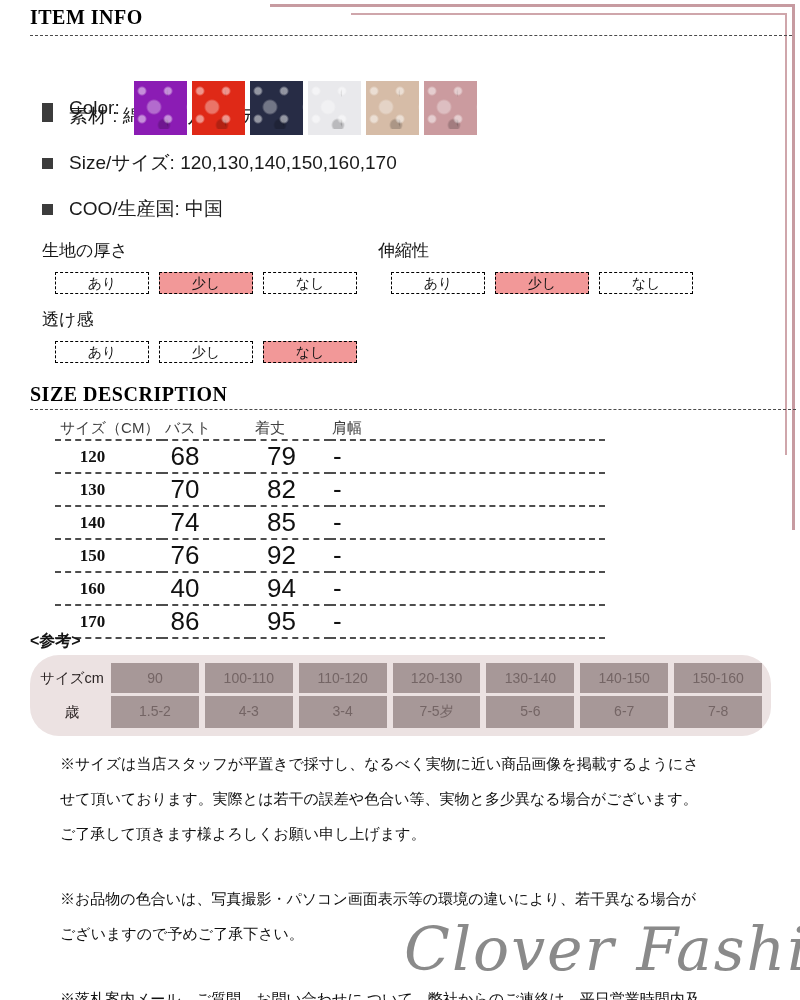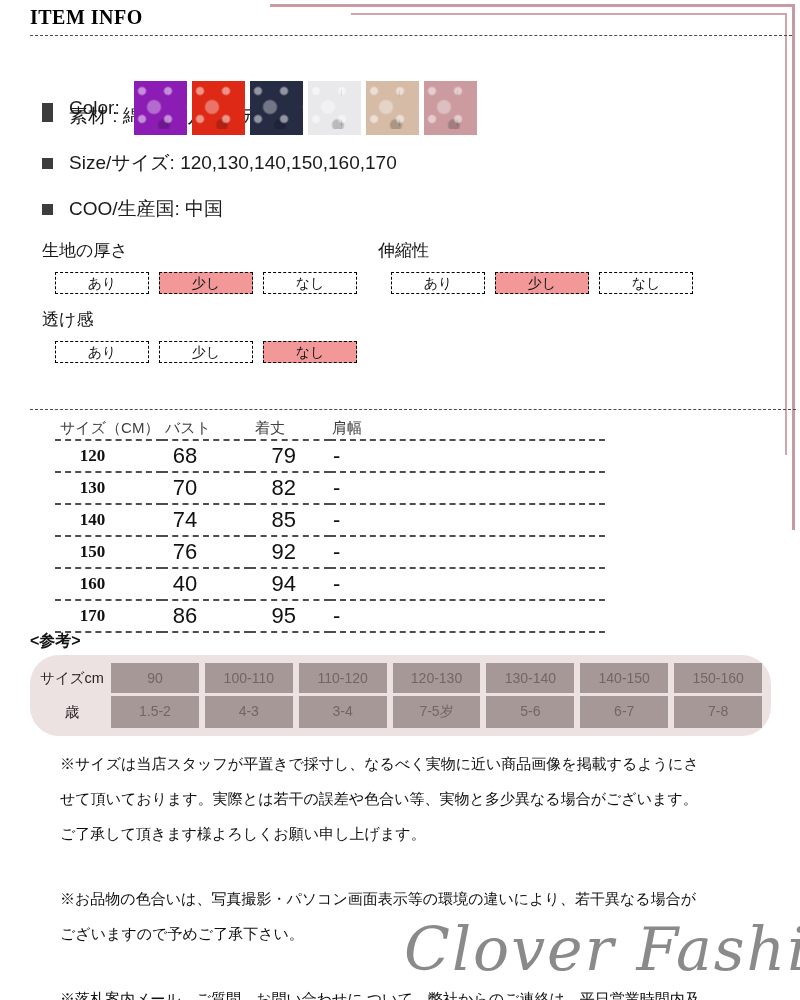--- a/index.html
+++ b/index.html
@@ -46,21 +46,21 @@
        text-align:center;font-size:14px;color:#151515;background:#fff;}
   .opt.selected{background:#f29898;}
 
   .size-table{position:absolute;left:55px;top:417px;width:550px;border-collapse:collapse;}
   .size-table th,.size-table td{border-bottom:2px dashed #4d4d4d;padding:0;}
   .size-table th{font-weight:normal;font-size:15px;text-align:left;height:22px;color:#404040;}
   .size-table th.h0{width:102px;padding-left:5px;}
   .size-table th.h1{width:85px;padding-left:3px;}
   .size-table th.h2{width:75px;padding-left:5px;}
   .size-table th.h3{padding-left:2px;}
-  .size-table td{height:30px;font-size:22px;vertical-align:middle;}
+  .size-table td{height:30px;font-size:26px;vertical-align:middle;}
   .size-table td.c0{font-family:"Liberation Serif",serif;font-weight:bold;font-size:17px;
                     text-align:center;padding-right:32px;}
   .size-table td.c1{text-align:center;padding-right:42px;}
   .size-table td.c2{text-align:right;padding-right:34px;margin-top:8px;}
   .size-table td.c3{text-align:left;padding-left:3px;}
 
   .ref-title{position:absolute;left:30px;top:631px;font-size:16px;font-weight:bold;color:#141414;}
   .ref-table{position:absolute;left:30px;top:655px;width:741px;box-sizing:border-box;
              background:#ece2e2;padding:5px 6px;border-radius:29px;}
   .ref-row{display:flex;align-items:stretch;margin:3px 0;}
@@ -136,20 +136,21 @@
   </div>
   <div class="attr-group" id="attr-2">
     <div class="attr-title">透け感</div>
     <div class="opts">
         <span class="opt">あり</span>
         <span class="opt">少し</span>
         <span class="opt selected">なし</span>
       </div>
   </div>
 
+  <h1 class="sec-title" id="size-desc-title">SIZE DESCRIPTION</h1>
   <div class="rule" id="rule2"></div>
 
   <table class="size-table">
     <thead>
         <tr id="size-head">
           <th class="h0">サイズ（CM）</th>
           <th class="h1">バスト</th>
           <th class="h2">着丈</th>
           <th class="h3">肩幅</th>
         </tr>

